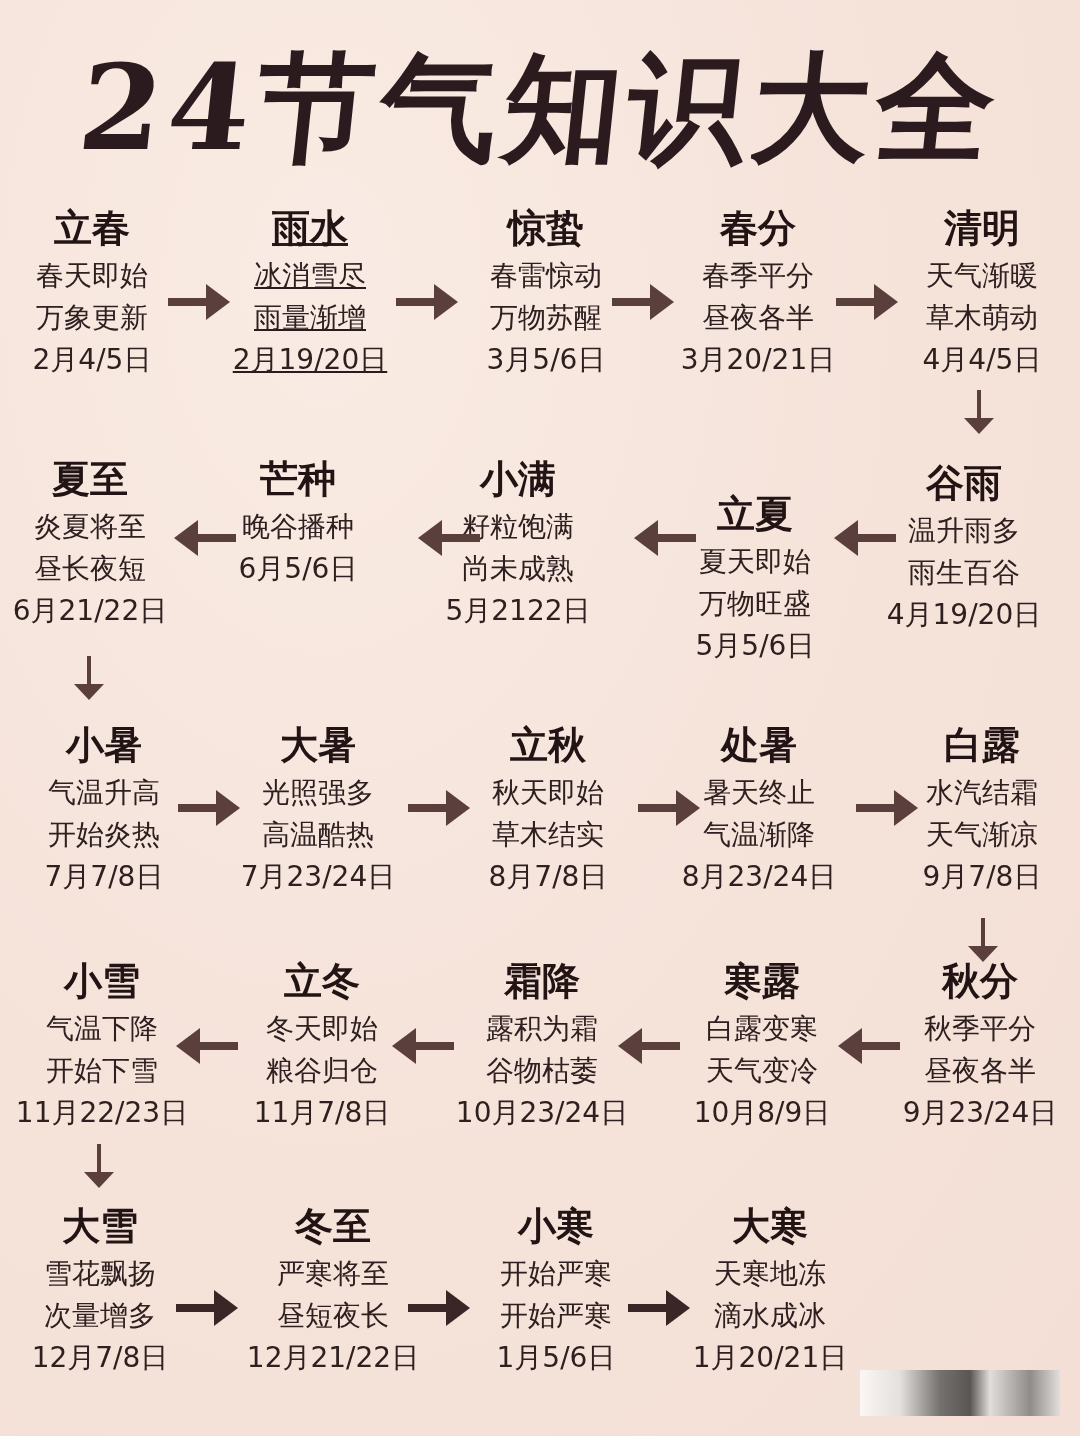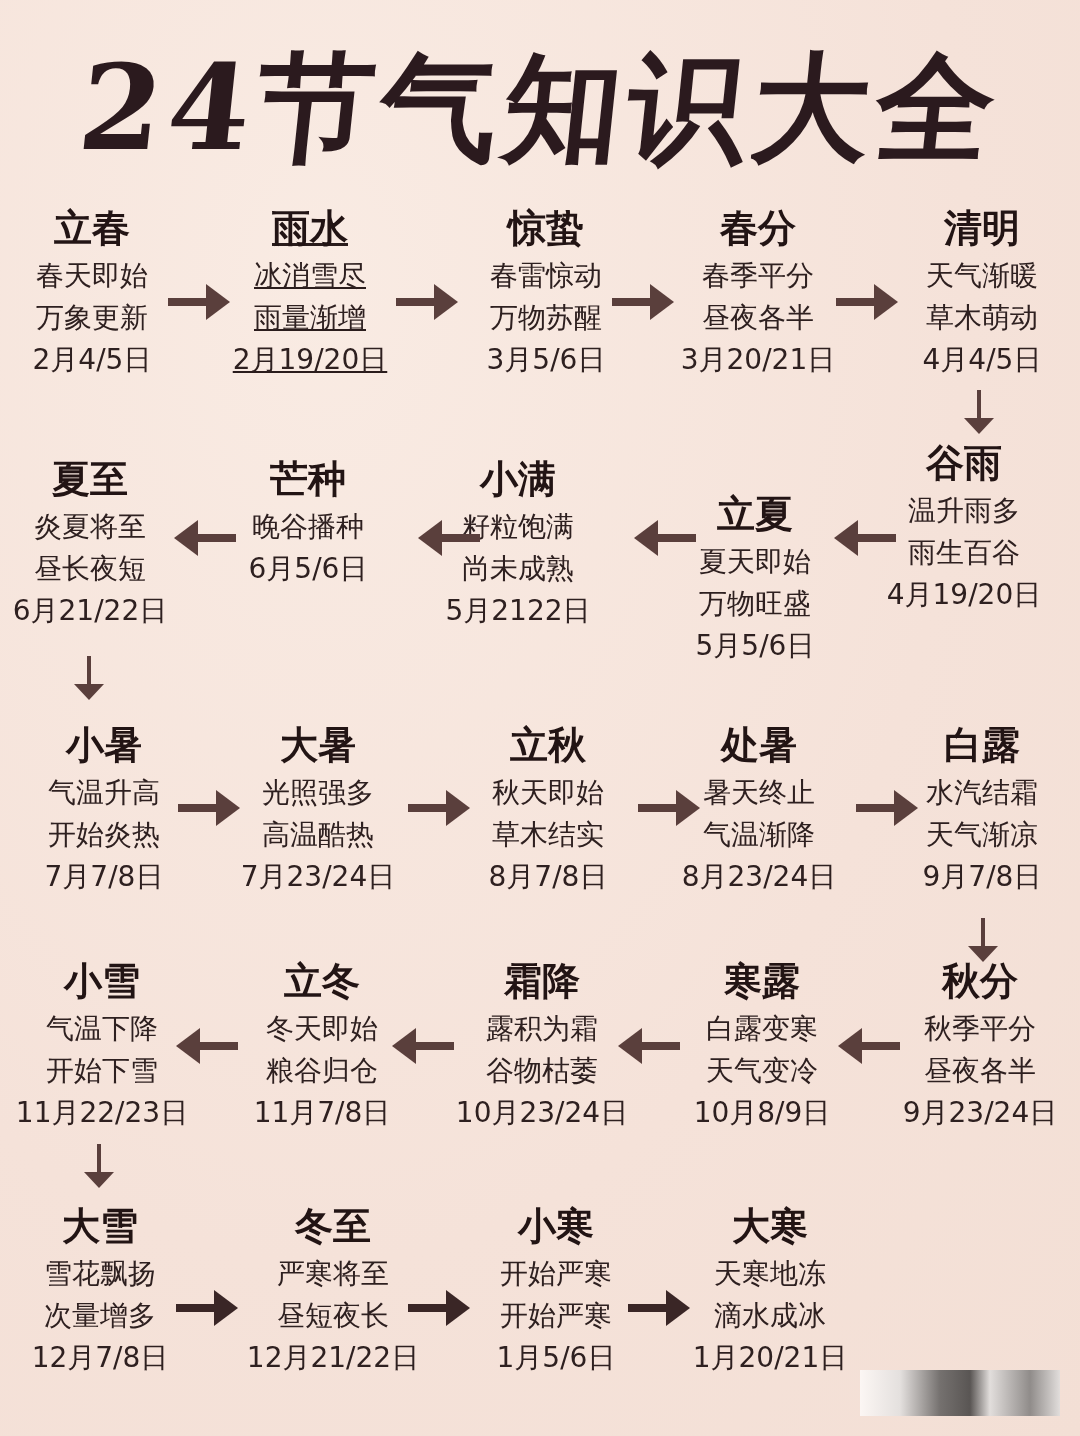--- a/index.html
+++ b/index.html
@@ -68,38 +68,38 @@
   <div class="line">草木萌动</div>
   <div class="line">4月4/5日</div>
 </div>
 
 <div class="term" style="left:-20px;top:456px;">
   <div class="name">夏至</div>
   <div class="line">炎夏将至</div>
   <div class="line">昼长夜短</div>
   <div class="line">6月21/22日</div>
 </div>
-<div class="term" style="left:198px;top:456px;">
+<div class="term" style="left:188px;top:456px;">
   <div class="name">芒种</div>
   <div class="line">晚谷播种</div>
   <div class="line">6月5/6日</div>
 </div>
 <div class="term" style="left:408px;top:456px;">
   <div class="name">小满</div>
   <div class="line">籽粒饱满</div>
   <div class="line">尚未成熟</div>
   <div class="line">5月2122日</div>
 </div>
 <div class="term" style="left:645px;top:456px;margin-top:35px;">
   <div class="name">立夏</div>
   <div class="line">夏天即始</div>
   <div class="line">万物旺盛</div>
   <div class="line">5月5/6日</div>
 </div>
-<div class="term" style="left:854px;top:440px;">
+<div class="term" style="left:854px;top:460px;">
   <div class="name">谷雨</div>
   <div class="line">温升雨多</div>
   <div class="line">雨生百谷</div>
   <div class="line">4月19/20日</div>
 </div>
 
 <div class="term" style="left:-6px;top:722px;">
   <div class="name">小暑</div>
   <div class="line">气温升高</div>
   <div class="line">开始炎热</div>

